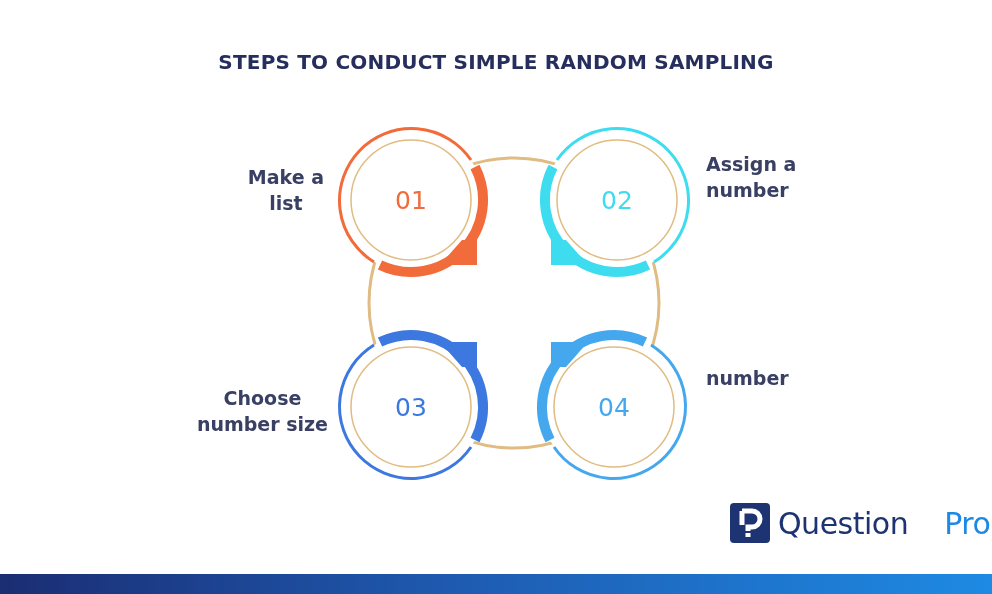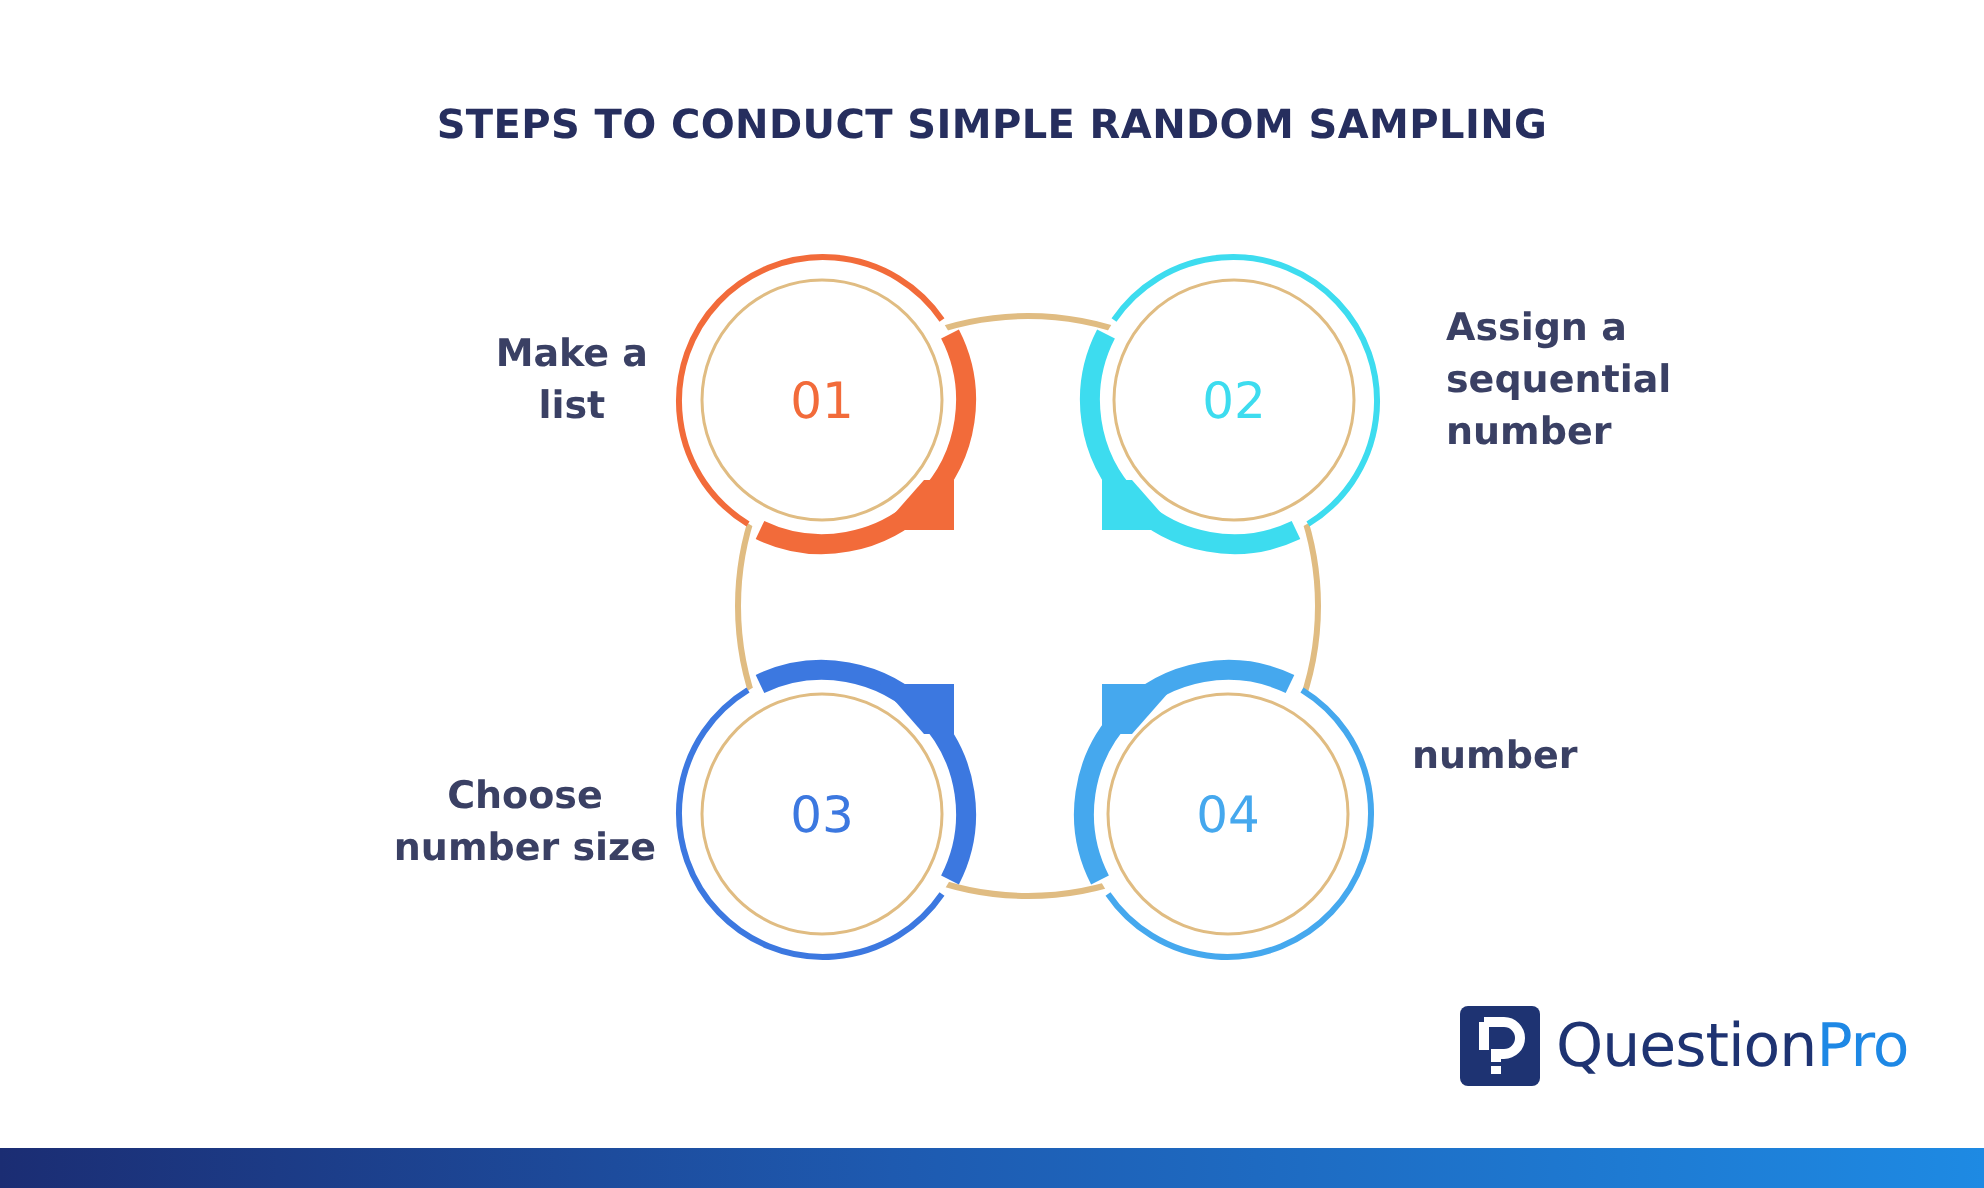--- a/index.html
+++ b/index.html
@@ -7,21 +7,21 @@
   .title{position:absolute;left:0;width:992px;top:50px;text-align:center;font-family:"DejaVu Sans",sans-serif;font-weight:bold;font-size:20px;color:#262e5e;letter-spacing:0.2px;}
   svg.diagram{position:absolute;left:0;top:0;}
   .num{font-family:"DejaVu Sans",sans-serif;font-size:25px;}
   .label{position:absolute;font-family:"DejaVu Sans",sans-serif;font-weight:bold;font-size:19px;line-height:26px;color:#3a4064;}
   .label span{display:block;}
   .label.left{text-align:center;}
   .label.right{text-align:left;}
   .logo{position:absolute;left:730px;top:502px;height:42px;display:flex;align-items:center;}
   .logo-mark{width:40px;height:40px;background:#1e3372;border-radius:4px;position:relative;}
   .logo-text{margin-left:8px;font-family:"DejaVu Sans",sans-serif;font-size:30px;color:#1e3372;letter-spacing:-0.5px;}
-  .logo-text .pro{color:#1e88e5;}
+  .logo-text .pro{color:#1e88e5;margin-left:36px;}
   .bottom-bar{position:absolute;left:0;top:574px;width:992px;height:20px;background:linear-gradient(90deg,#1b2d73 0%,#1e5ab0 45%,#1e8ae3 100%);}
 </style>
 </head>
 <body>
 
 <div class="title">STEPS TO CONDUCT SIMPLE RANDOM SAMPLING</div>
 
 <svg class="diagram" width="992" height="594" viewBox="0 0 992 594">
 
   <circle cx="514" cy="303" r="145" fill="none" stroke="#e0bc82" stroke-width="3"></circle>
@@ -62,23 +62,22 @@
     <path d="M 551 342 L 588 342 L 566 367 L 551 367 Z" fill="#45a8ee"></path>
     <circle cx="614" cy="407" r="60" fill="#ffffff" stroke="#e0bc82" stroke-width="1.5"></circle>
     <text class="num" x="614" y="416" text-anchor="middle" fill="#45a8ee">04</text>
   </g>
 </svg>
 
 <div class="label left" style="right:668px;top:164px;">
   <span>Make a</span>
   <span>list</span>
 </div>
-<div class="label right" style="left:706px;top:151px;margin-left:17px;">
+<div class="label right" style="left:706px;top:151px;">
   <span>Assign a</span>
-  <span>sequential</span>
   <span>number</span>
 </div>
 <div class="label left" style="right:664px;top:385px;">
   <span>Choose</span>
   <span>number size</span>
 </div>
 <div class="label right" style="left:706px;top:365px;">
   <span>number</span>
 </div>
 

